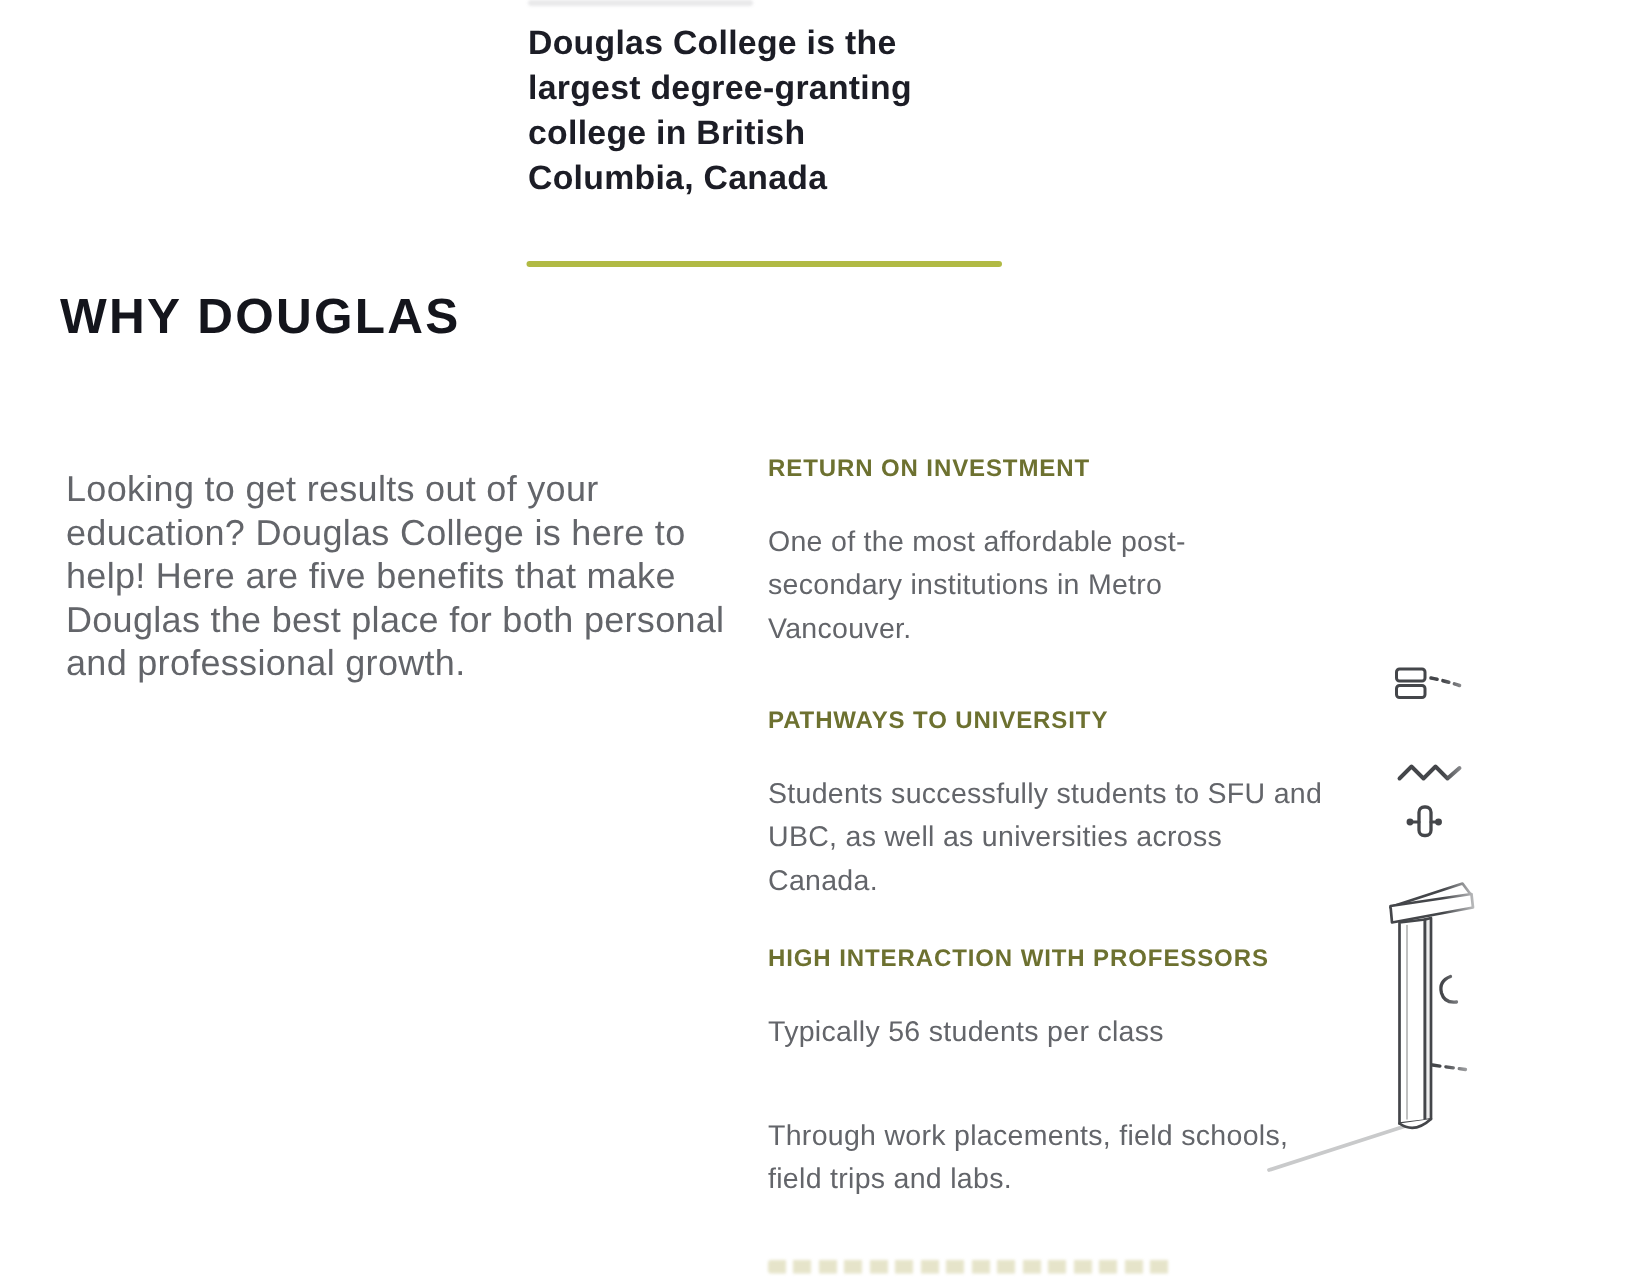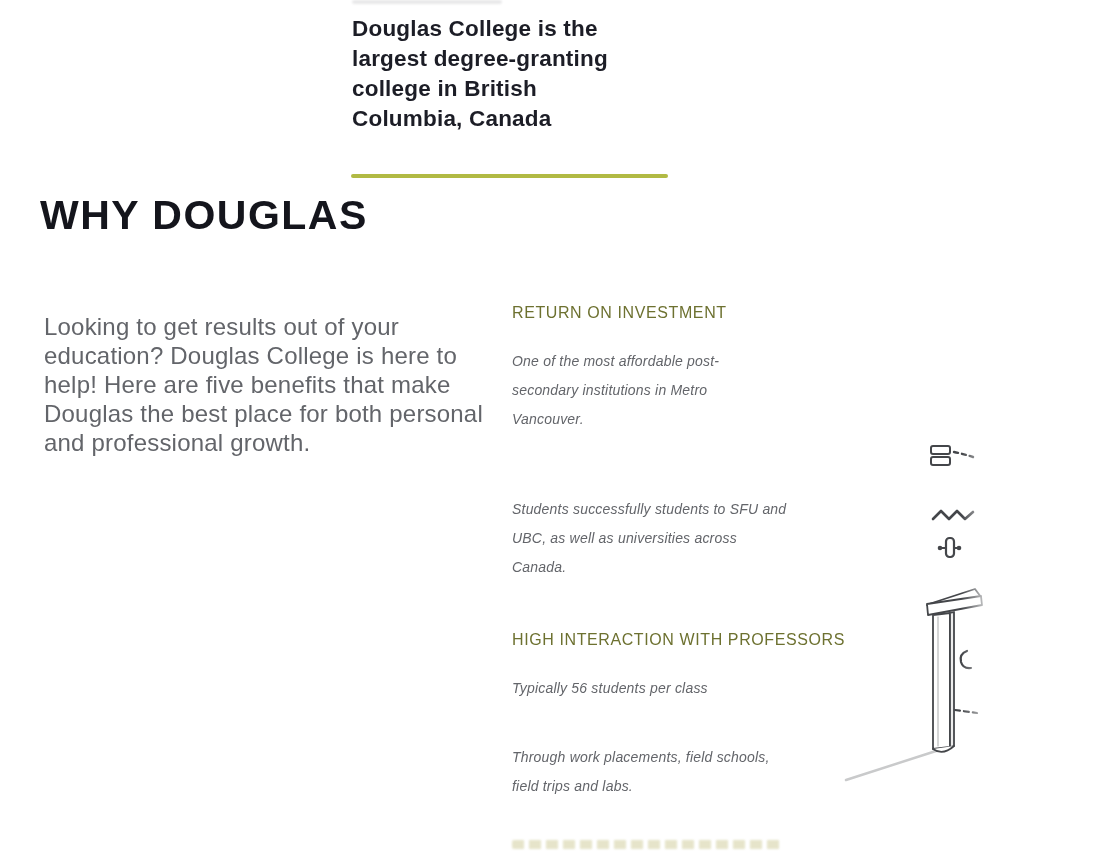--- a/index.html
+++ b/index.html
@@ -30,37 +30,37 @@
     font-size:22.5px;font-weight:800;line-height:30px;
     letter-spacing:.2px;color:var(--title-dark);
     white-space:pre-line;
   }
   .divider{
     position:absolute;left:351px;top:174px;width:317px;height:4px;
     background:var(--accent-line);border-radius:2px;
   }
   .page-title{
     position:absolute;left:40px;top:192px;
-    font-size:41px;font-weight:800;letter-spacing:1.5px;
+    font-size:33px;font-weight:800;letter-spacing:1.5px;
     color:#14151c;
   }
   .intro{
     position:absolute;left:44px;top:312px;width:445px;
     font-size:24px;line-height:29px;letter-spacing:.2px;
     color:var(--body-gray);white-space:pre-line;
   }
 
   .benefit{position:absolute;left:512px;width:445px;}
   .benefit h3{
-    font-size:16px;font-weight:400;letter-spacing:.6px;
+    font-size:16px;font-weight:700;letter-spacing:.6px;
     line-height:20px;color:var(--heading-olive);
   }
   .benefit p{
-    margin-top:24px;font-size:14px;line-height:29px;letter-spacing:.2px;
-    color:var(--body-gray);white-space:pre-line;font-style:italic;
+    margin-top:24px;font-size:19px;line-height:29px;letter-spacing:.2px;
+    color:var(--body-gray);white-space:pre-line;
   }
   .b0{top:303px;}
   .b1{top:471px;}
   .b2{top:630px;}
   .b3{top:719px;}
 
   .illustration{
     position:absolute;left:830px;top:440px;width:264px;height:370px;
     pointer-events:none;
   }
@@ -102,20 +102,21 @@
 and professional growth.</p>
 
   <div>
     <section class="benefit b0">
       <h3>RETURN ON INVESTMENT</h3>
       <p>One of the most affordable post-
 secondary institutions in Metro
 Vancouver.</p>
     </section>
     <section class="benefit b1">
+      <h3>PATHWAYS TO UNIVERSITY</h3>
       <p>Students successfully students to SFU and
 UBC, as well as universities across
 Canada.</p>
     </section>
     <section class="benefit b2">
       <h3>HIGH INTERACTION WITH PROFESSORS</h3>
       <p>Typically 56 students per class</p>
     </section>
     <section class="benefit b3">
       <p>Through work placements, field schools,

